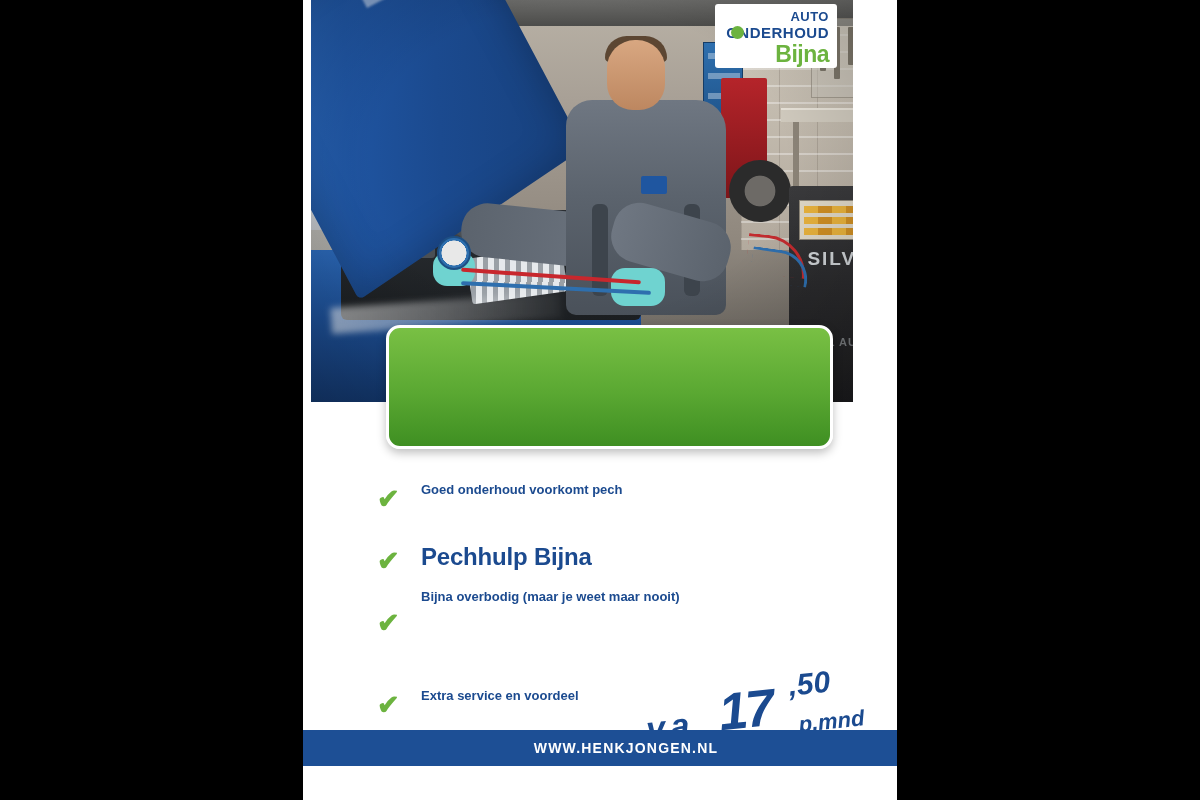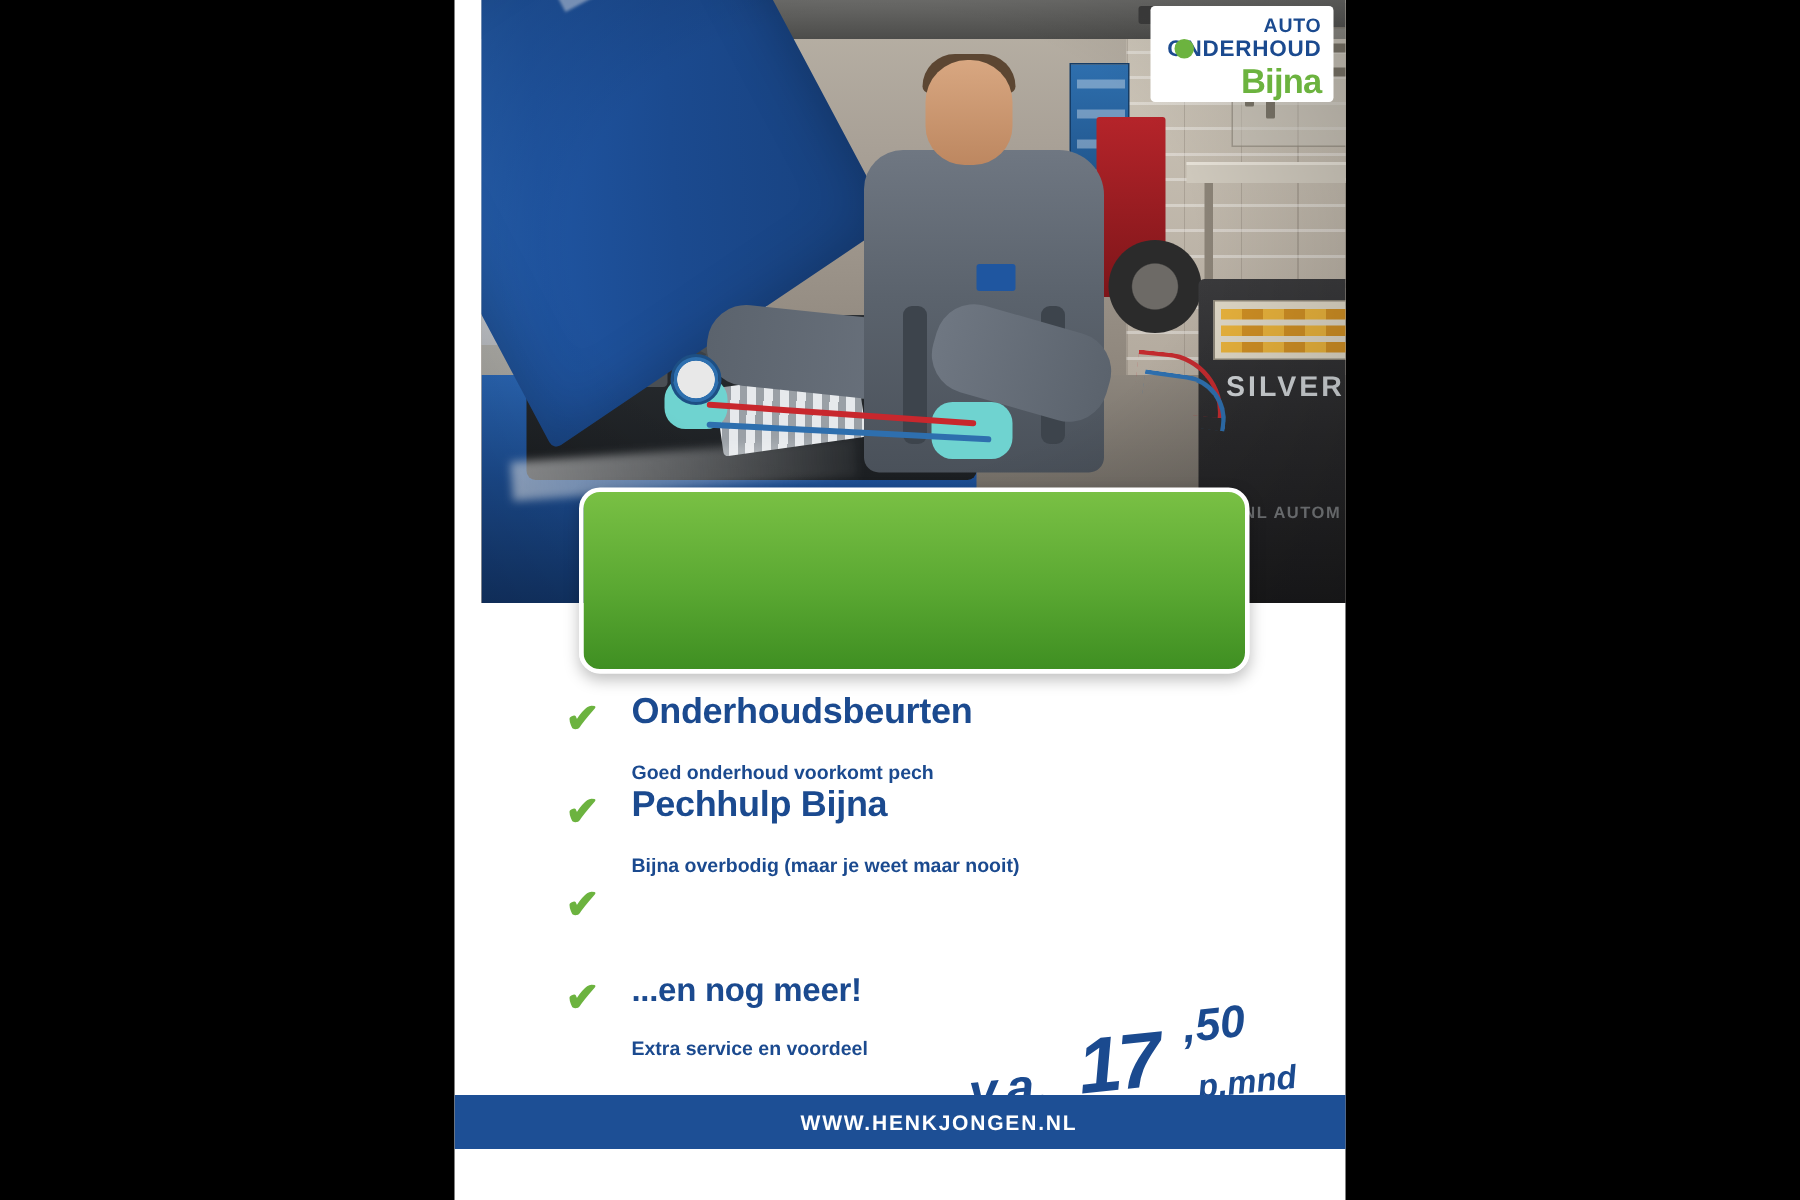--- a/index.html
+++ b/index.html
@@ -19,21 +19,21 @@
   .poster {
     position: absolute;
     left: 303px; top: 0; width: 594px; height: 800px;
     background: #ffffff;
     overflow: hidden;
   }
 
   
   .photo {
     position: absolute;
-    left: 18px; top: 0; width: 584px; height: 402px;
+    left: 8px; top: 0; width: 542px; height: 402px;
     overflow: hidden;
     background: #7e7468;
   }
   
   .wall {
     position: absolute; left: 0; top: 0; width: 594px; height: 250px;
     background:
       linear-gradient(180deg, #b9b2a6 0%, #a8a096 40%, #8e867c 100%);
   }
   .wall-bricks {
@@ -456,34 +456,32 @@
         <div class="logo-l3">Bijna</div>
       </div>
     </div>
 
     <div class="banner">
     </div>
 
     <div class="features">
       <div class="feature">
         <div class="check">✔</div>
-        <div class="f-title">Onderhoudsbeurten</div>
         <div class="f-sub">Goed onderhoud voorkomt pech</div>
       </div>
       <div class="feature">
         <div class="check">✔</div>
         <div class="f-title">Pechhulp Bijna</div>
         <div class="f-sub">Bijna overbodig (maar je weet maar nooit)</div>
       </div>
       <div class="feature">
         <div class="check">✔</div>
       </div>
       <div class="feature last">
         <div class="check">✔</div>
-        <div class="f-title">...en nog meer!</div>
         <div class="f-sub">Extra service en voordeel</div>
       </div>
     </div>
 
     <div class="price">
       <span class="va">v.a.</span>
       <span class="big">17</span>
       <span class="cents">,50</span>
       <span class="mnd">p.mnd</span>
     </div>

